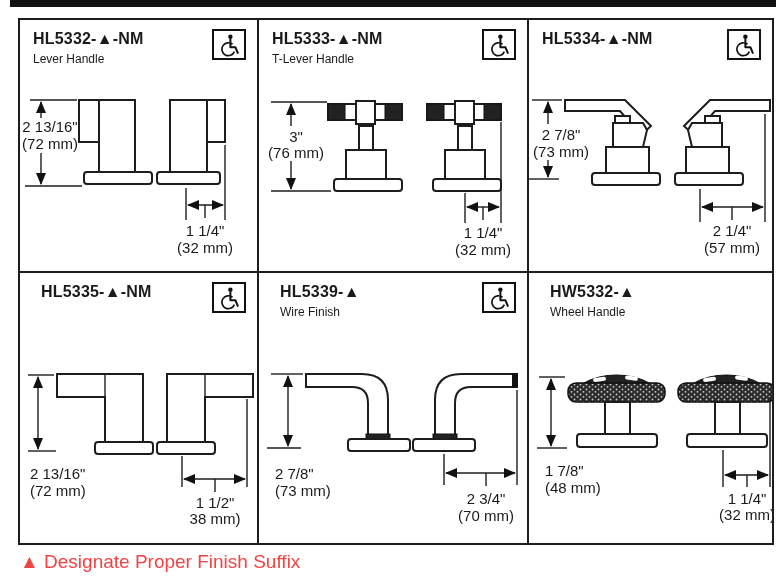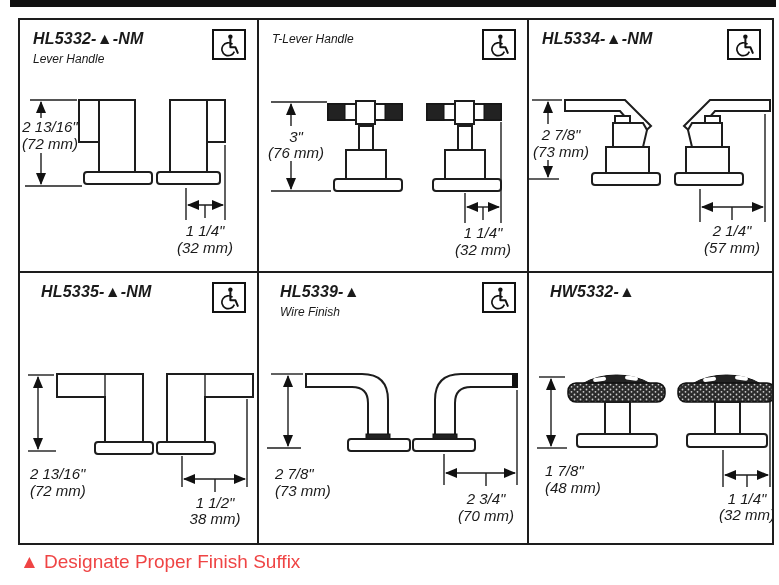--- a/index.html
+++ b/index.html
@@ -7,21 +7,20 @@
   body { font-family:"Liberation Sans", sans-serif; color:#1a1a1a; position:relative; }
 
   .top-rule { position:absolute; left:10px; top:0; width:766px; height:7px; background:#111; }
 
   .spec-grid {
     position:absolute; left:18px; top:18px; width:756px; height:527px;
     border:2px solid #1d1d1d;
     display:grid;
     grid-template-columns:239px 270px 1fr;
     grid-template-rows:253px 1fr;
-    font-style:italic;
   }
   .cell { position:relative; border-right:2px solid #1d1d1d; border-bottom:2px solid #1d1d1d; overflow:hidden; }
   .cell:nth-child(3n) { border-right:none; }
   .cell:nth-child(n+4) { border-bottom:none;margin-left:8px; }
 
   .hdr { position:absolute; left:13px; top:9px; line-height:20px; }
   .model { font-size:16px; font-weight:bold; letter-spacing:.2px; }
   .ptype { font-size:12px; }
 
   .ada { position:absolute; top:9px; right:11px; width:34px; height:31px; border:2px solid #111;
@@ -88,20 +87,21 @@
       <line class="thin" x1="205" y1="125" x2="205" y2="200"></line>
       <line class="thin" x1="168" y1="185" x2="203" y2="185" marker-start="url(#arr)" marker-end="url(#arr)"></line>
       <line class="thin" x1="185" y1="185" x2="185" y2="198"></line>
       <text x="185" y="216" text-anchor="middle">1 1/4"</text>
       <text x="185" y="233" text-anchor="middle">(32 mm)</text>
     </svg>
   </div>
 
   <div class="cell">
     <div class="hdr">
+      <div class="model">HL5333-▲-NM</div>
       <div class="ptype">T-Lever Handle</div>
     </div>
     <div class="ada">
       <svg viewBox="0 0 26 26" width="24" height="24">
         <circle cx="14.5" cy="4" r="2.4" fill="#111"></circle>
         <path d="M14.5 7 L14.5 15.5 L20 15.5 L22.5 21.5" fill="none" stroke="#111" stroke-width="2.2" stroke-linecap="round" stroke-linejoin="round"></path>
         <path d="M16.8,12.2 A7,7 0 1 0 18.8,20.2" fill="none" stroke="#111" stroke-width="1.8"></path>
       </svg>
     </div>
     <svg class="draw" width="268" height="251" viewBox="0 0 268 251">
@@ -251,20 +251,21 @@
       <line class="thin" x1="179" y1="200" x2="248" y2="200" marker-start="url(#arr)" marker-end="url(#arr)"></line>
       <line class="thin" x1="219" y1="200" x2="219" y2="213"></line>
       <text x="219" y="231" text-anchor="middle">2 3/4"</text>
       <text x="219" y="248" text-anchor="middle">(70 mm)</text>
     </svg>
   </div>
 
   <div class="cell">
     <div class="hdr">
       <div class="model">HW5332-▲</div>
+      <div class="ptype">Wheel Handle</div>
     </div>
     <svg class="draw" width="247" height="272" viewBox="0 0 247 272">
 
       <path class="dk" d="M45,111 Q60,102 79.5,102 Q99,102 114,111 Z"></path>
       <rect x="56" y="104.5" width="13" height="4" rx="2" fill="#fff" transform="rotate(-8 62 106)"></rect>
       <rect x="88" y="103" width="13" height="4" rx="2" fill="#fff" transform="rotate(8 94 105)"></rect>
       <rect x="31" y="110" width="97" height="19" rx="8" fill="url(#dots)" stroke="#111" stroke-width="1.5"></rect>
       <rect class="lnf" x="68" y="129" width="25" height="32"></rect>
       <rect class="lnf" x="40" y="161" width="80" height="13" rx="3"></rect>
 

